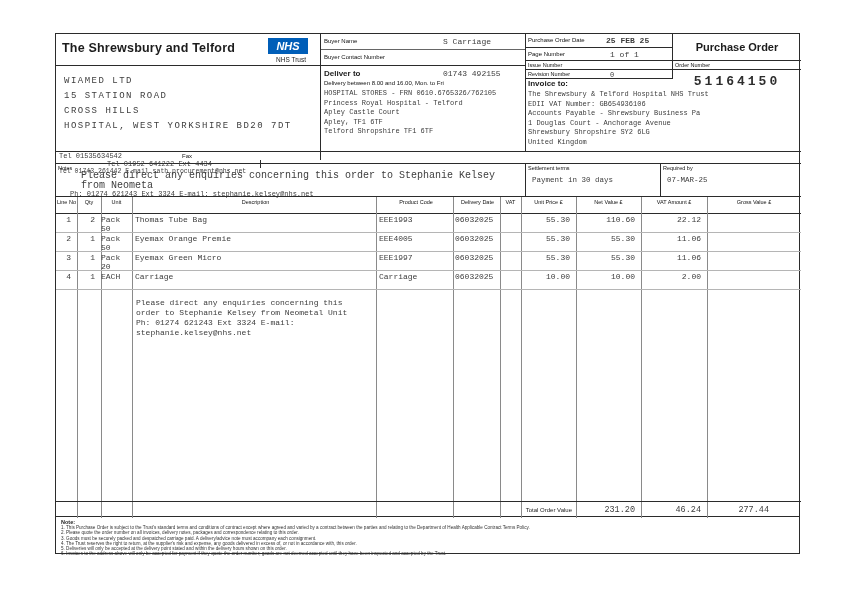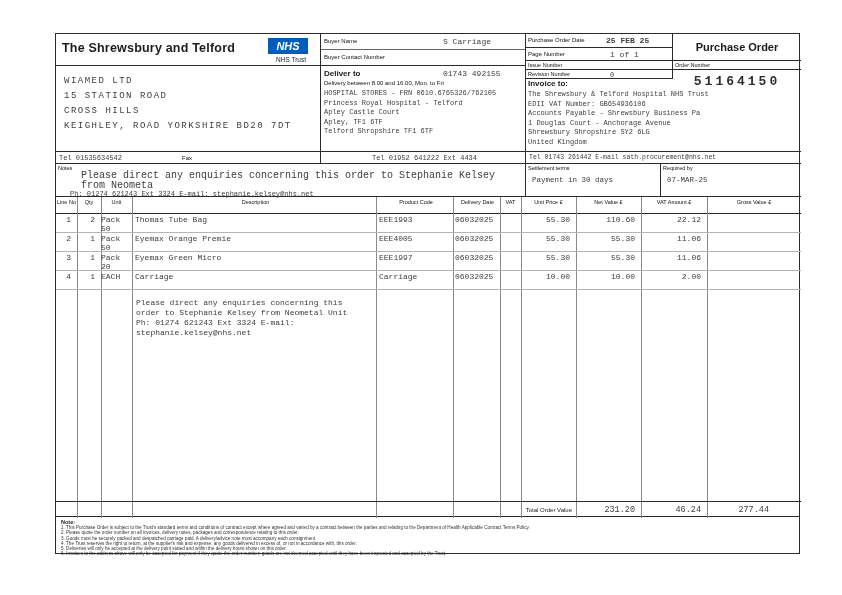--- a/index.html
+++ b/index.html
@@ -90,21 +90,21 @@
     <span class="abs lbl-xs" style="left:2px;top:1px;">Order Number</span>
   </div>
   <div class="abs" style="left:617px;top:36px;width:128px;height:24px;text-align:center;">
     <span class="mono" style="font-size:13px;font-weight:bold;letter-spacing:3px;line-height:24px;color:#2e2e2e;">51164150</span>
   </div>
 
   <div class="abs br" style="left:0;top:32px;width:265px;height:85px;padding:8px 0 0 8px;">
     <div class="mono addr-lines">WIAMED LTD</div>
     <div class="mono addr-lines">15 STATION ROAD</div>
     <div class="mono addr-lines">CROSS HILLS</div>
-    <div class="mono addr-lines">KEIGHLEY, ROAD YORKSHIRE BD20 7DT</div>
+    <div class="mono addr-lines">HOSPITAL, WEST YORKSHIRE BD20 7DT</div>
   </div>
 
   <div class="abs br" style="left:265px;top:32px;width:205px;height:85px;padding:3px;">
     <div style="font-weight:bold;font-size:8px;">Deliver to</div>
     <div class="lbl" style="margin-top:2px;">Delivery between 8.00 and 16.00, Mon. to Fri</div>
     <div class="mono small-typed" style="margin-top:3px;">HOSPITAL STORES - FRN 0610.6765326/762105</div>
     <div class="mono small-typed">Princess Royal Hospital - Telford</div>
     <div class="mono small-typed">Apley Castle Court</div>
     <div class="mono small-typed">Apley, TF1 6TF</div>
     <div class="mono small-typed">Telford Shropshire TF1 6TF</div>
@@ -113,21 +113,21 @@
   <div class="abs" style="left:470px;top:45px;width:275px;height:72px;padding:0 0 0 2px;">
     <div style="font-weight:bold;font-size:8px;">Invoice to:</div>
     <div class="mono small-typed" style="margin-top:2px;">The Shrewsbury &amp; Telford Hospital NHS Trust</div>
     <div class="mono small-typed">EDII VAT Number: GB654936106</div>
     <div class="mono small-typed">Accounts Payable - Shrewsbury Business Pa</div>
     <div class="mono small-typed">1 Douglas Court - Anchorage Avenue</div>
     <div class="mono small-typed">Shrewsbury Shropshire SY2 6LG</div>
     <div class="mono small-typed">United Kingdom</div>
   </div>
 
-  <div class="abs bt bb" style="left:0;top:117px;width:745px;height:13px;display:flex;">
+  <div class="abs bt bb" style="left:0;top:117px;width:745px;height:13px;display:flex;flex-direction:column;">
     <div class="br" style="width:265px;display:flex;align-items:center;padding-left:3px;">
       <span class="mono" style="font-size:7px;">Tel 01535634542</span>
       <span class="lbl" style="margin-left:60px;">Fax</span>
     </div>
     <div class="br" style="width:205px;display:flex;align-items:center;padding-left:3px;justify-content:center;">
       <span class="mono" style="font-size:7px;">Tel 01952 641222 Ext 4434</span>
     </div>
     <div style="width:275px;display:flex;align-items:center;padding-left:3px;">
       <span class="mono" style="font-size:6.5px;">Tel 01743 261442  E-mail sath.procurement@nhs.net</span>
     </div>

